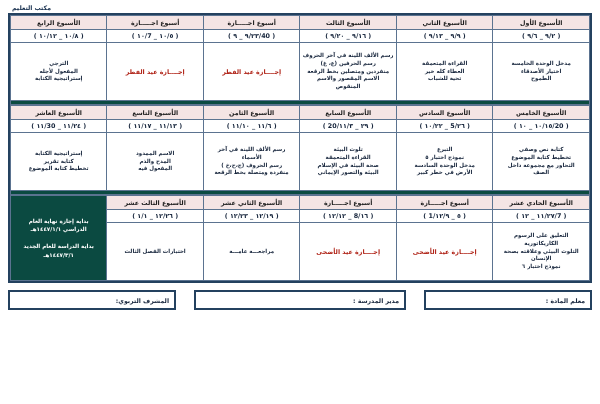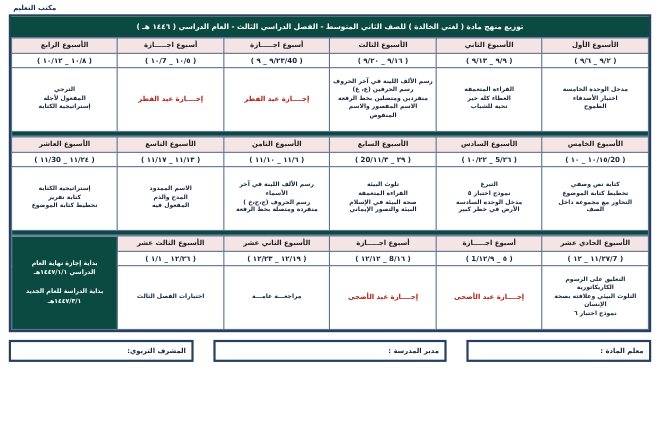--- a/index.html
+++ b/index.html
@@ -143,21 +143,20 @@
 <body>
 
 <div class="page">
 
   <div class="office-line">
     <span>مكتب التعليم</span>
   </div>
 
   <div class="table-frame">
 
-    <div class="title-bar">توزيع منهج مادة ( لغتي الخالدة ) للصف الثاني المتوسط - الفصل الدراسي الثالث - العام الدراسي ( ١٤٤٦ هـ )</div>
 
     <table class="sched">
       <colgroup>
         <col style="width:16.67%">
           <col style="width:16.67%">
           <col style="width:16.67%">
         <col style="width:16.67%">
           <col style="width:16.66%">
           <col style="width:16.65%">
       </colgroup>

